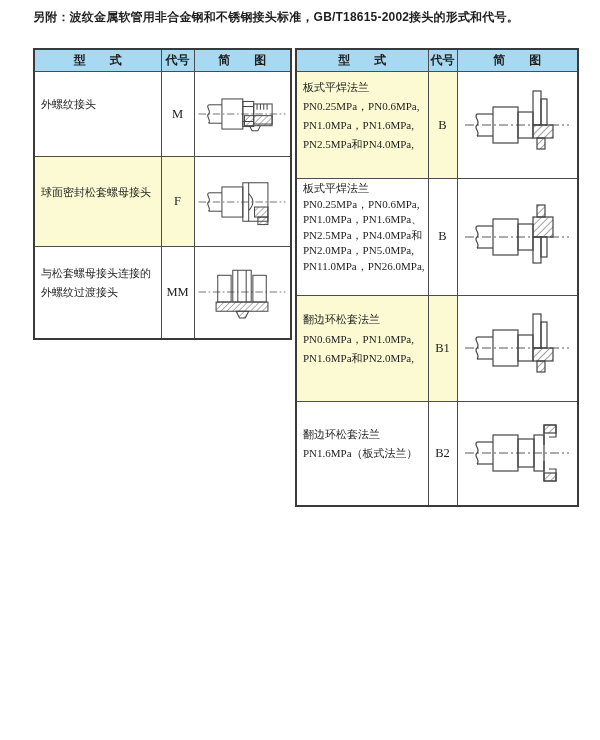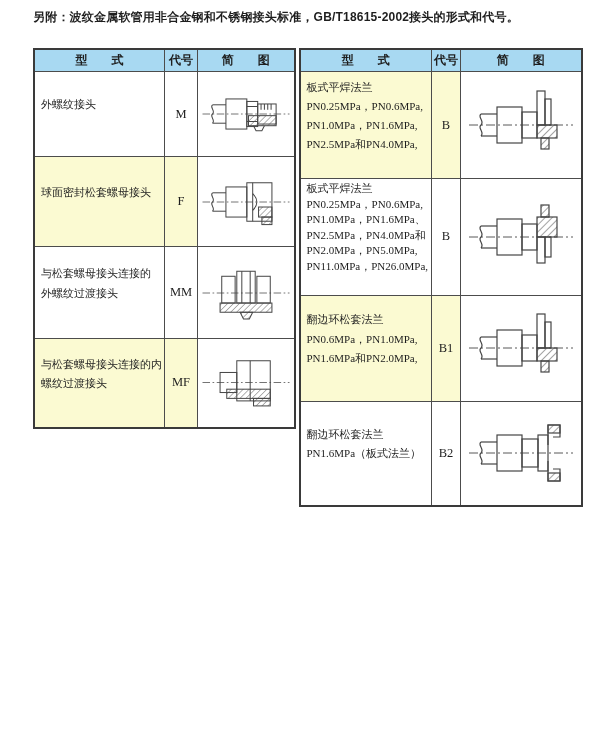--- a/index.html
+++ b/index.html
@@ -168,32 +168,20 @@
               <div class="tt">与松套螺母接头连接的
 外螺纹过渡接头</div>
             </td>
         <td class="cd">MM</td>
         <td class="dg">
               <svg class="dia" viewBox="0 0 110 80" width="92" height="80">
                 <use href="#d-mm"></use>
               </svg>
             </td>
       </tr>
-      <tr class="hl" style="height:89px">
-        <td class="ty">
-              <div class="tt">与松套螺母接头连接的内
-螺纹过渡接头</div>
-            </td>
-        <td class="cd">MF</td>
-        <td class="dg">
-              <svg class="dia" viewBox="0 0 110 80" width="92" height="77">
-                <use href="#d-mf"></use>
-              </svg>
-            </td>
-      </tr>
     </tbody>
       </table>
 
     <table class="t">
       <colgroup>
           <col style="width:132px">
           <col style="width:29px">
           <col style="width:121px">
         </colgroup>
       <tbody>

